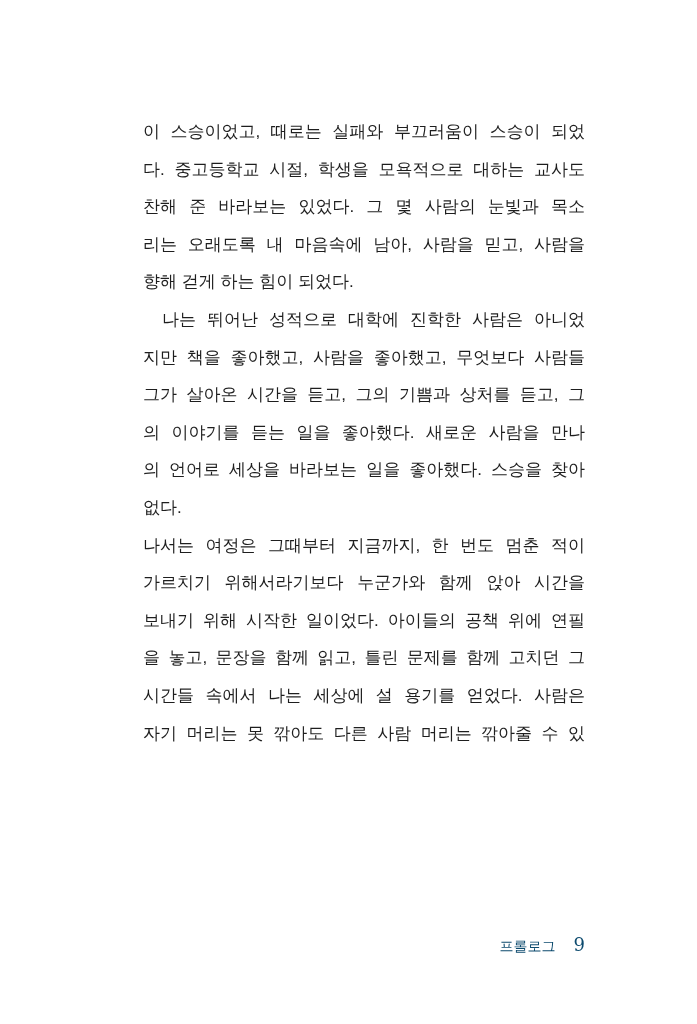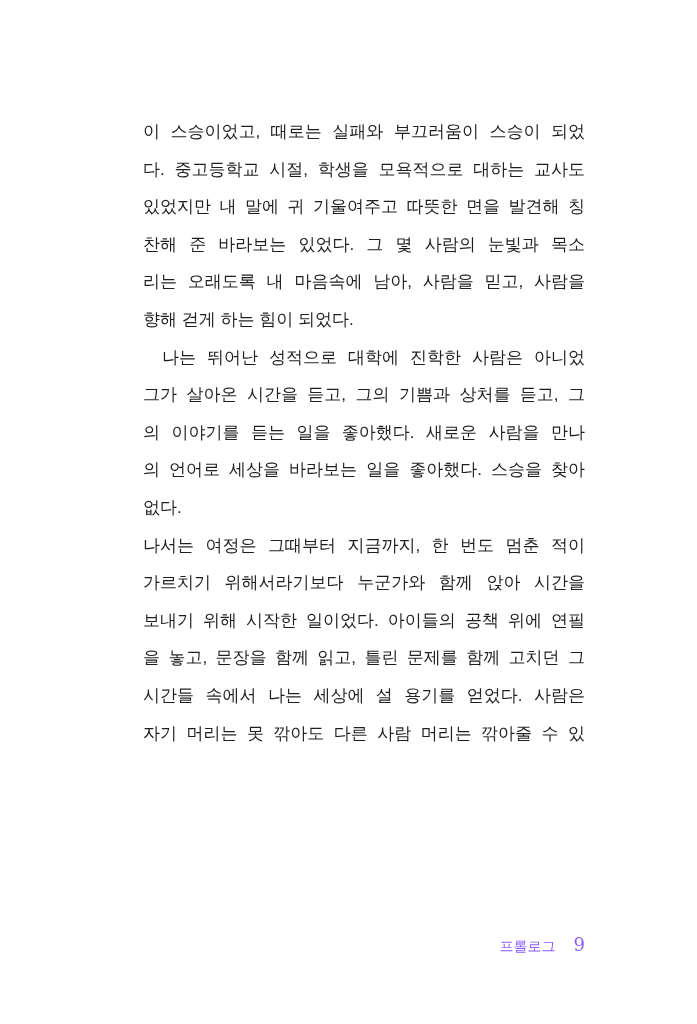--- a/index.html
+++ b/index.html
@@ -12,40 +12,40 @@
     font-family: Liberation Sans, sans-serif;
     font-size: 17px; color: #1e1e1e;
     line-height: 37.6px;
   }
   .line { display: block; white-space: nowrap; text-align: justify; text-align-last: justify; height: 37.6px; }
   .line.last { text-align-last: left; }
   .line.indent { padding-left: 19px; }
   .footer {
     position: absolute; top: 934px; right: 112px;
     font-family: "DejaVu Sans", "Liberation Sans", sans-serif;
-    font-size: 14px; color: #8b5cf6;
+    font-size: 14px; color: #0c4a6e;
     display: flex; gap: 18px; align-items: baseline;
   }
   .footer .folio { font-family: "DejaVu Serif", "Liberation Serif", serif; font-size: 18px; }
 </style>
 </head>
 <body>
 
 <div class="page">
   <div class="body-text">
     <div>
       <span class="line">이 스승이었고, 때로는 실패와 부끄러움이 스승이 되었</span>
       <span class="line">다. 중고등학교 시절, 학생을 모욕적으로 대하는 교사도</span>
-      <span class="line">있었지만 내 말에 귀 기울여주고 따뜻한 면을 발견해 칭</span>
       <span class="line">찬해 준 바라보는 있었다. 그 몇 사람의 눈빛과 목소</span>
       <span class="line">리는 오래도록 내 마음속에 남아, 사람을 믿고, 사람을</span>
       <span class="line last">향해 걷게 하는 힘이 되었다.</span>
     </div>
     <div>
       <span class="line indent">나는 뛰어난 성적으로 대학에 진학한 사람은 아니었</span>
+      <span class="line">지만 책을 좋아했고, 사람을 좋아했고, 무엇보다 사람들</span>
       <span class="line">그가 살아온 시간을 듣고, 그의 기쁨과 상처를 듣고, 그</span>
       <span class="line">의 이야기를 듣는 일을 좋아했다. 새로운 사람을 만나</span>
       <span class="line">의 언어로 세상을 바라보는 일을 좋아했다. 스승을 찾아</span>
       <span class="line last">없다.</span>
       <span class="line">나서는 여정은 그때부터 지금까지, 한 번도 멈춘 적이</span>
     </div>
     <div>
       <span class="line">가르치기 위해서라기보다 누군가와 함께 앉아 시간을</span>
       <span class="line">보내기 위해 시작한 일이었다. 아이들의 공책 위에 연필</span>
       <span class="line">을 놓고, 문장을 함께 읽고, 틀린 문제를 함께 고치던 그</span>

